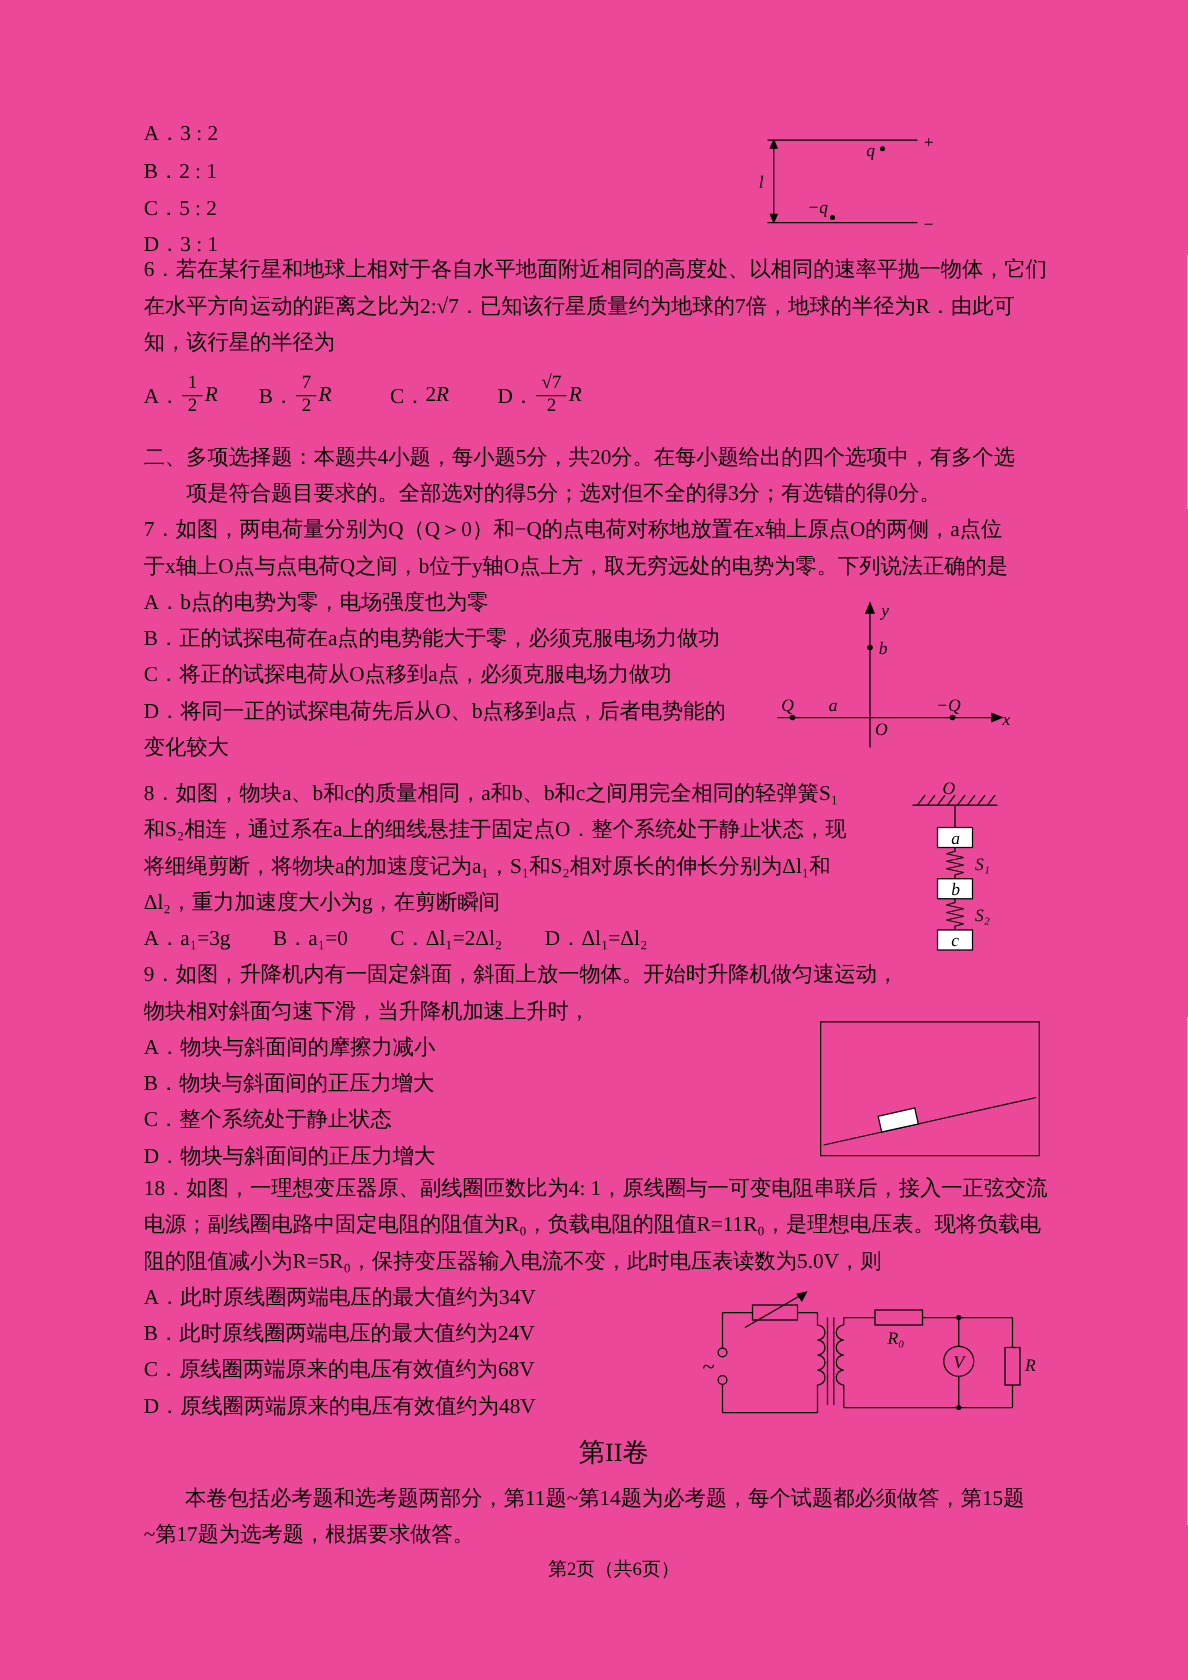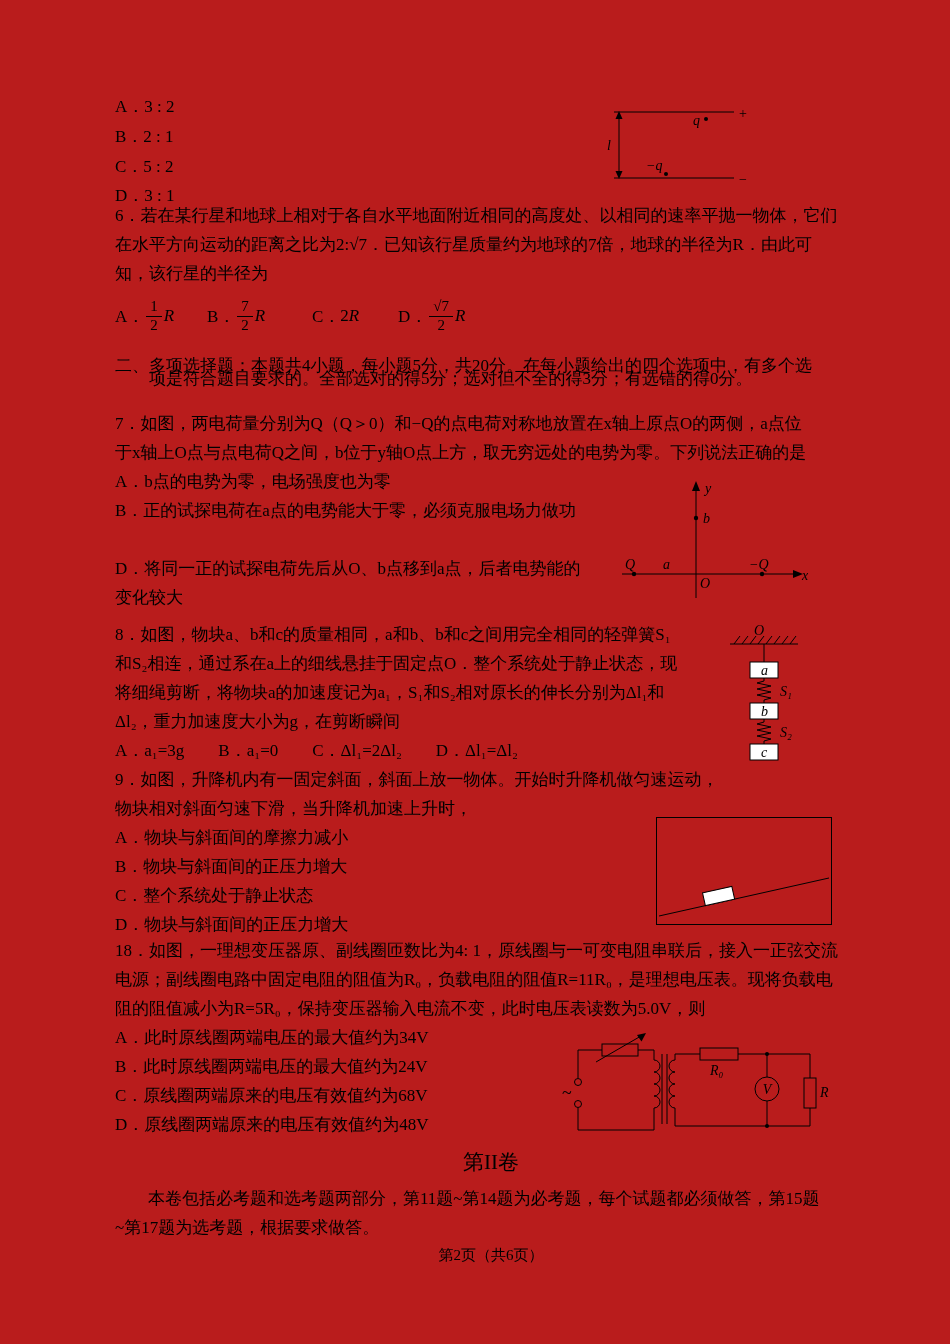--- a/index.html
+++ b/index.html
@@ -1,21 +1,21 @@
 <!DOCTYPE html>
 <html><head>
 <meta charset="utf-8">
 <style>
   * { box-sizing: border-box; }
   html, body { margin: 0; padding: 0; background: #ffffff; }
   .page {
     position: relative;
     width: 950px;
     height: 1344px;
-    background: #b91c1c;
+    background: #ec4899;
     color: #000;
     font-family: "Liberation Serif", "DejaVu Serif", serif;
     overflow: hidden;
   }
   .line {
     position: absolute;
     left: 115px;
     font-size: 17px;
     line-height: 1.25;
     white-space: pre;
@@ -118,26 +118,27 @@
   <div class="opt" style="left:398px; top:294px">
     <span>D．</span>
     <span class="frac">
       <span class="num">√7</span>
       <span class="den">2</span>
     </span>
     <span class="it">R</span>
   </div>
 
   <div class="line bold" style="top:355px">二、多项选择题：本题共4小题，每小题5分，共20分。在每小题给出的四个选项中，有多个选</div>
-  <div class="line bold" style="top:368px; left:149px">项是符合题目要求的。全部选对的得5分；选对但不全的得3分；有选错的得0分。</div>
+  <div class="line bold" style="top:384px; left:149px">项是符合题目要求的。全部选对的得5分；选对但不全的得3分；有选错的得0分。</div>
 
   <div class="line" style="top:413px">7．如图，两电荷量分别为Q（Q＞0）和−Q的点电荷对称地放置在x轴上原点O的两侧，a点位</div>
   <div class="line" style="top:442px">于x轴上O点与点电荷Q之间，b位于y轴O点上方，取无穷远处的电势为零。下列说法正确的是</div>
   <div class="line" style="top:471px">A．b点的电势为零，电场强度也为零</div>
   <div class="line" style="top:500px">B．正的试探电荷在a点的电势能大于零，必须克服电场力做功</div>
+  <div class="line" style="top:529px">C．将正的试探电荷从O点移到a点，必须克服电场力做功</div>
   <div class="line" style="top:558px">D．将同一正的试探电荷先后从O、b点移到a点，后者电势能的</div>
   <div class="line" style="top:587px">变化较大</div>
 
   <svg style="left:612px; top:478px" width="200" height="128" viewBox="0 0 200 128">
     <line x1="84" y1="10" x2="84" y2="120"></line>
     <path class="fill" d="M84,3 l-4,10 h8 z"></path>
     <text class="it" x="93" y="15">y</text>
     <circle class="dot" cx="84" cy="40" r="2.2"></circle>
     <text class="it" x="91" y="45">b</text>
     <line x1="10" y1="96" x2="182" y2="96"></line>

